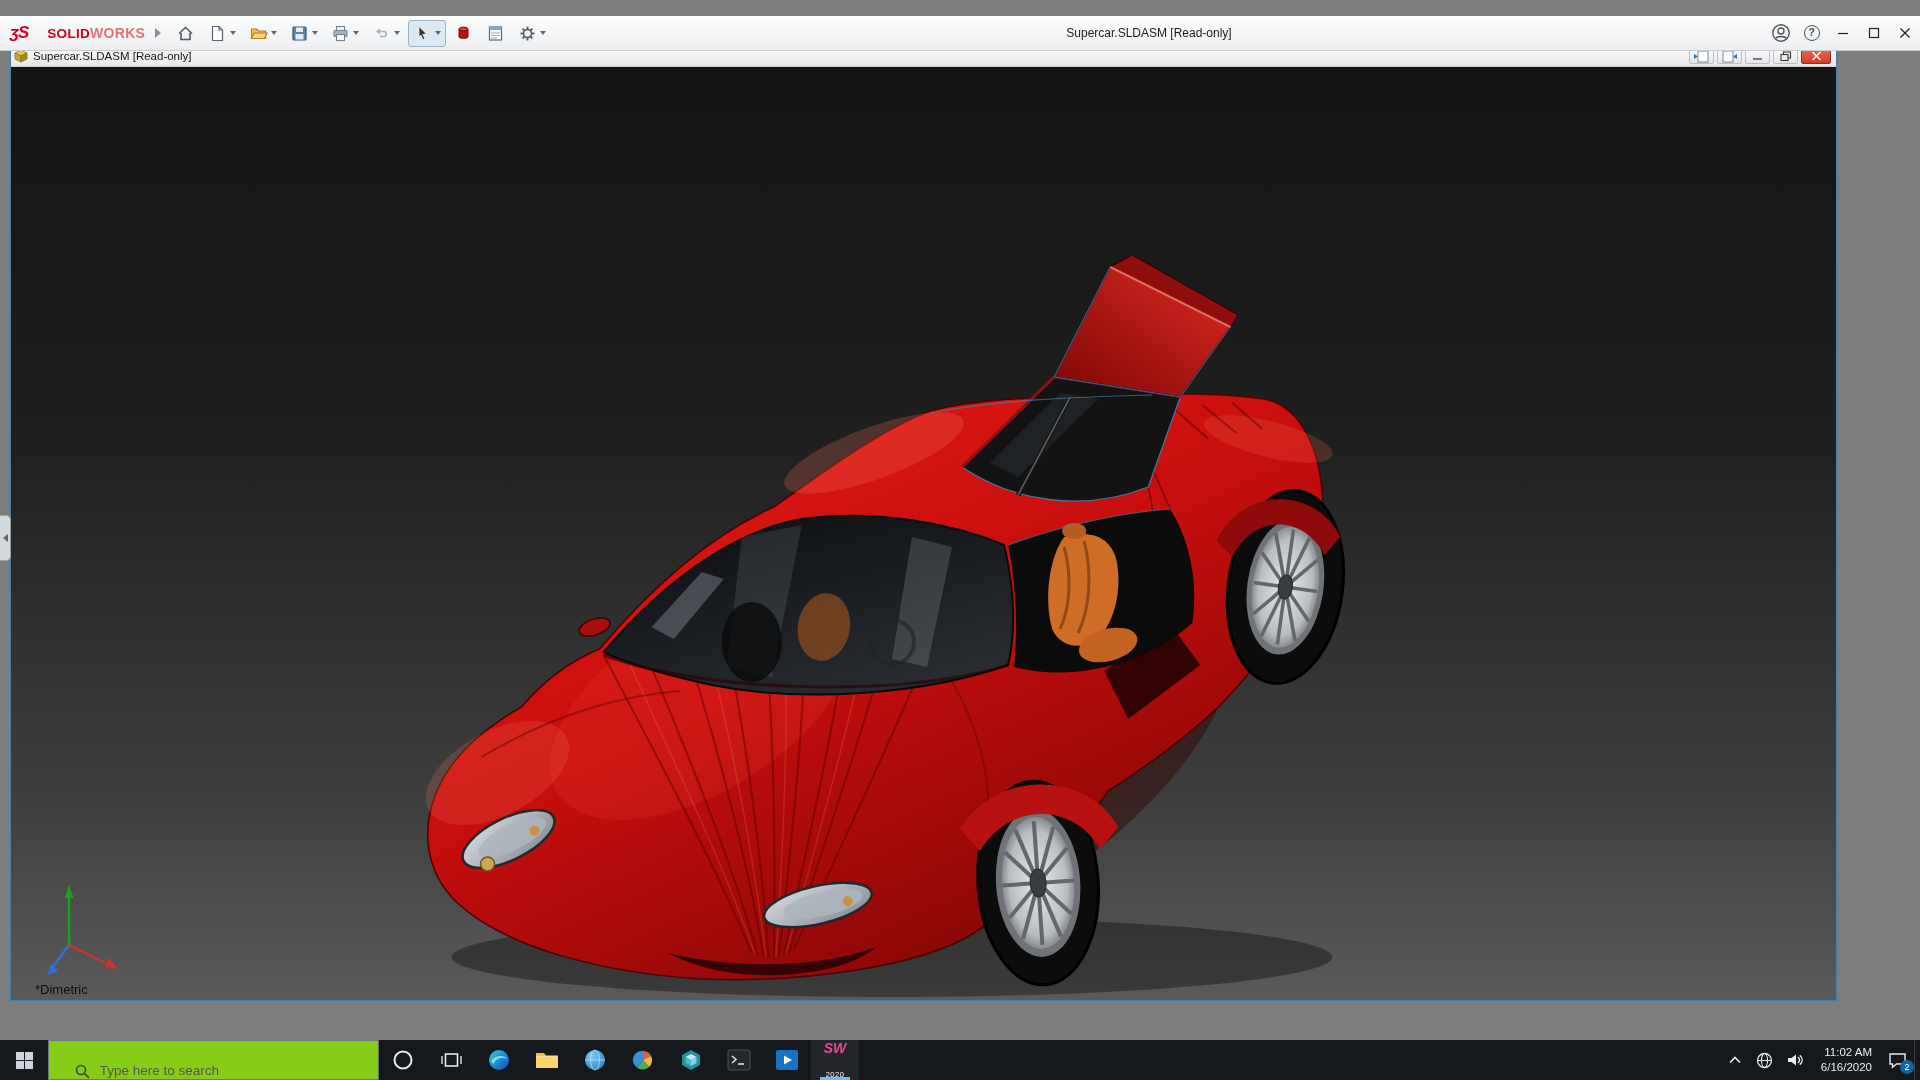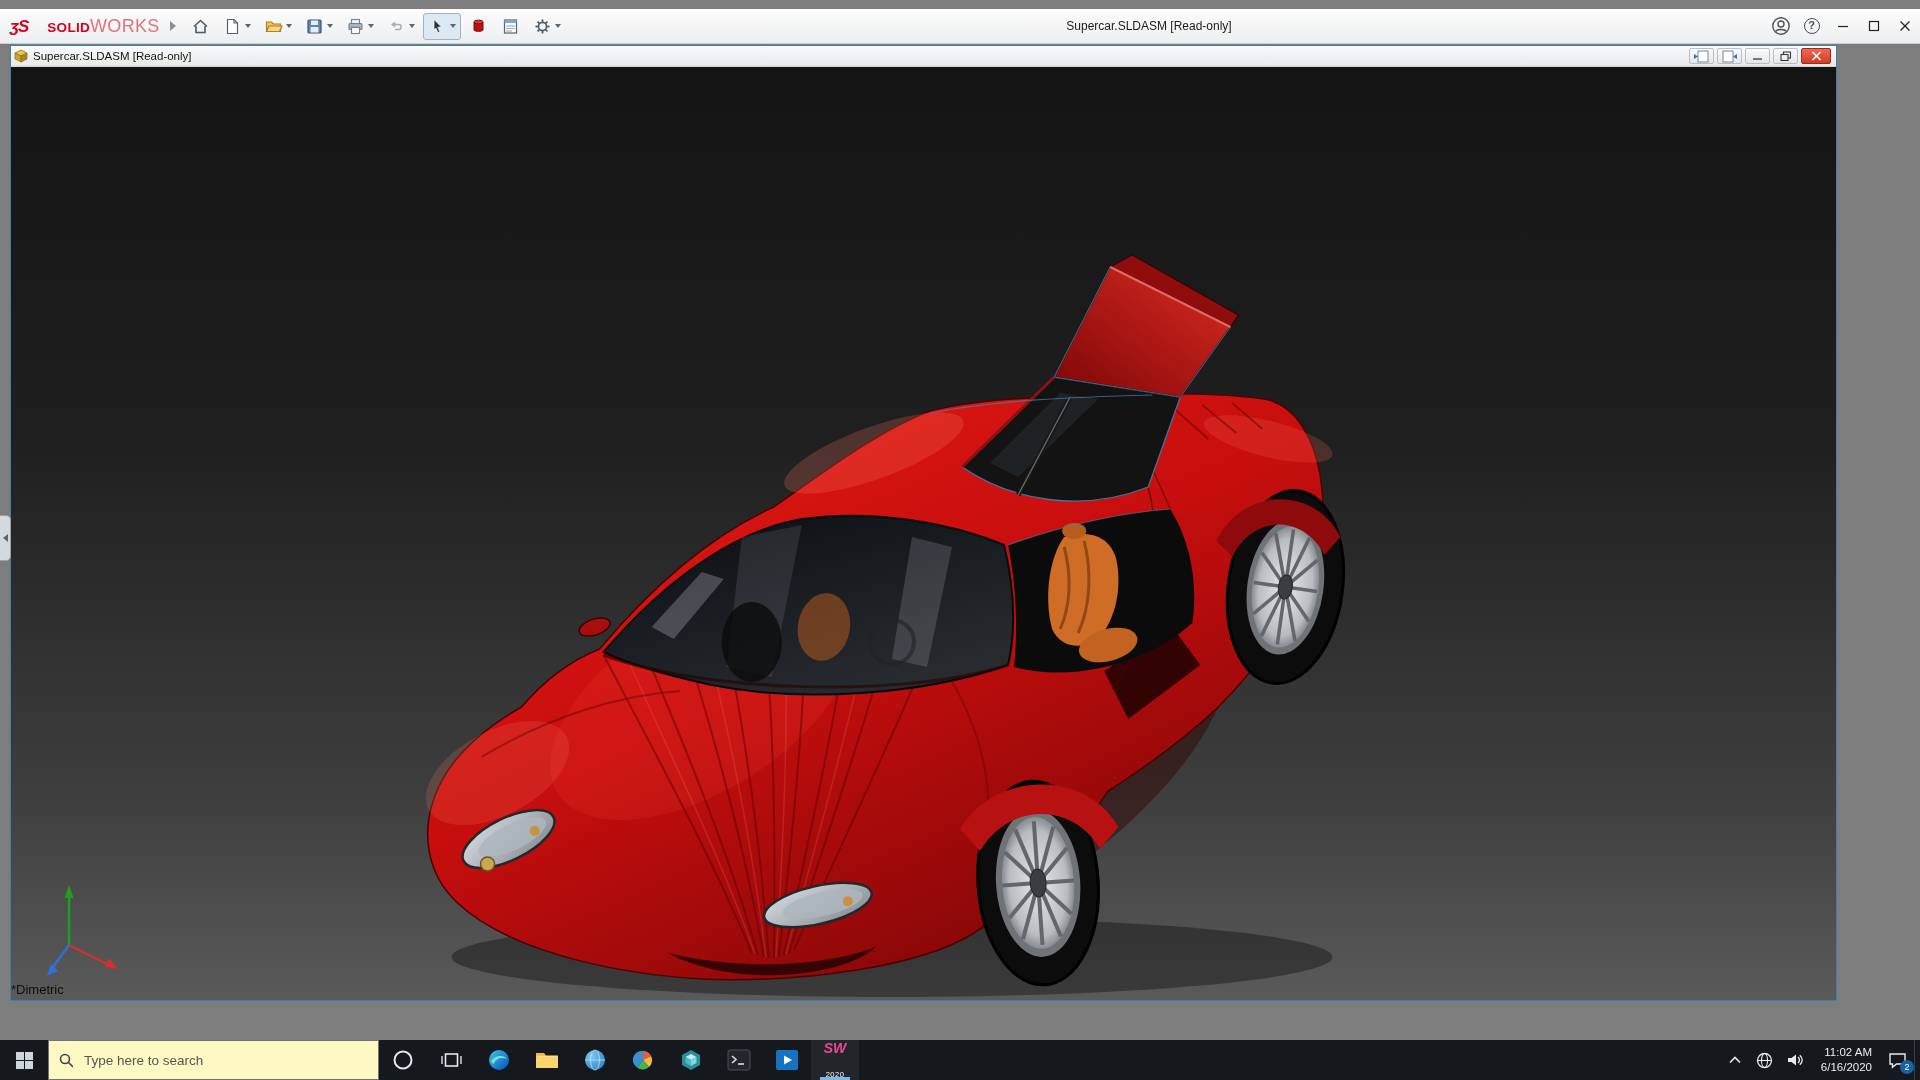--- a/index.html
+++ b/index.html
@@ -1,53 +1,53 @@
 <!DOCTYPE html>
 <html><head>
 <meta charset="utf-8">
 <style>
 *{box-sizing:border-box}
 html,body{margin:0;padding:0}
 body{width:1920px;height:1080px;position:relative;background:#7d7d7d;font-family:"Liberation Sans",sans-serif;overflow:hidden}
 
 
-.titlebar{position:absolute;top:9px;left:0;width:1920px;height:35px;background:linear-gradient(#fdfdfd,#ecewf0,#ecf0f2);background:linear-gradient(#fdfdfd,#eceef0);border-bottom:1px solid #c9cdd1;display:flex;align-items:center;z-index:30}
+.titlebar{position:absolute;top:16px;left:0;width:1920px;height:35px;background:linear-gradient(#fdfdfd,#ecewf0,#ecf0f2);background:linear-gradient(#fdfdfd,#eceef0);border-bottom:1px solid #c9cdd1;display:flex;align-items:center;z-index:30}
 .logo{display:flex;align-items:baseline;margin:0 2px 0 10px;white-space:nowrap}
 .logo-mark{color:#d6001c;font-weight:700;font-style:italic;font-size:17px;letter-spacing:-1px}
 .logo-solid{color:#d6001c;font-weight:700;font-size:13.5px;margin-left:19px;letter-spacing:.3px}
-.logo-works{color:#e2737b;font-weight:400;font-size:18px;letter-spacing:.3px}
+.logo-works{color:#e2737b;font-weight:700;font-size:14px;letter-spacing:.3px}
 .flyout{width:0;height:0;border-top:5px solid transparent;border-bottom:5px solid transparent;border-left:6px solid #8a9096;margin:0 10px 0 8px}
 .toolbar{display:flex;align-items:center;gap:3px}
 .tbtn{height:27px;display:flex;align-items:center;padding:0 4px;border-radius:3px;border:1px solid transparent}
 .tbtn.pressed{border-color:#9db4c8;background:#dde9f2}
 .caret{width:0;height:0;border-left:3.5px solid transparent;border-right:3.5px solid transparent;border-top:4px solid #5c666e;margin-left:3px}
 .center-title{position:absolute;left:949px;top:0;width:400px;line-height:35px;text-align:center;font-size:12px;color:#1c1c1c}
 .tb-right{margin-left:auto;display:flex;align-items:center;height:100%}
 .tb-ctrl{width:31px;height:100%;display:flex;align-items:center;justify-content:center}
 .help-glyph{font-size:11px;font-weight:700;color:#46505a;border:1.5px solid #46505a;border-radius:50%;width:16px;height:16px;line-height:13px;text-align:center}
 
 
 .docwin{position:absolute;left:10px;top:45px;width:1827px;height:956px;border:1px solid #3c7fb1;background:#e9ecef;z-index:10}
 .docbar{height:21px;display:flex;align-items:center;background:linear-gradient(#fbfbfb,#e6e8ea);border-bottom:1px solid #cfd3d6;padding:0 3px;font-size:11.5px;color:#141414}
 .doc-title{margin-left:5px}
 .doc-right{margin-left:auto;display:flex;align-items:center;gap:3px;padding-right:2px}
 .docbtn{width:25px;height:16px;display:flex;align-items:center;justify-content:center;border-radius:2px;background:linear-gradient(#fcfcfc,#e4e7ea);border:1px solid #b9bfc4}
 .docbtn.close{background:linear-gradient(#ef6a52,#cf3d2b);border:1px solid #992a1c;width:30px}
 .viewport{position:absolute;left:0;top:21px;right:0;bottom:0;background:#222;overflow:hidden}
 .scene-svg{position:absolute;left:0;top:0;width:100%;height:100%}
-.view-label{position:absolute;left:0;bottom:3px;font-size:13px;color:#0e0e0e}
+.view-label{position:absolute;left:24px;bottom:3px;font-size:13px;color:#0e0e0e}
 
 
 .pane-tab{position:absolute;left:0;top:515px;width:11px;height:46px;background:#d4d9dd;border:1px solid #9aa2a8;border-left:none;border-radius:0 5px 5px 0;z-index:20;display:flex;align-items:center;justify-content:center}
 .pane-tab::after{content:"";width:0;height:0;border-top:4px solid transparent;border-bottom:4px solid transparent;border-right:5px solid #5d686f}
 
 
 .taskbar{position:absolute;left:0;bottom:0;width:1920px;height:40px;background:#15181d;display:flex;align-items:stretch;z-index:40;color:#e9edf0}
 .tstart{width:48px;display:flex;align-items:center;justify-content:center}
-.tsearch{width:331px;background:#fef9c3;border:1px solid #6f737a;display:flex;align-items:center;gap:9px;padding:0 10px;color:#333}
+.tsearch{width:331px;background:#84cc16;border:1px solid #6f737a;display:flex;align-items:flex-end;gap:9px;padding:0 26px;color:#333}
 .tsearch input{border:0;outline:0;font-size:13.5px;color:#444;width:100%;font-family:inherit;background:transparent}
 .tsearch input::placeholder{color:#575757;opacity:1}
 .ticon{width:48px;display:flex;align-items:center;justify-content:center;position:relative}
 .ticon.running{background:rgba(255,255,255,.06)}
 .ticon.running::after{content:"";position:absolute;bottom:0;left:9px;right:9px;height:3px;background:#76b9ed}
 .sw-badge{display:flex;flex-direction:column;align-items:center;line-height:1}
 .sw-mark{font-weight:700;font-style:italic;font-size:14px;color:#ec4899}
 .sw-year{font-size:7.5px;color:#fff;margin-top:16px;letter-spacing:.5px}
 .tray{margin-left:auto;display:flex;align-items:center}
 .tray-item{padding:0 7px;display:flex;align-items:center;justify-content:center;height:100%;position:relative}

